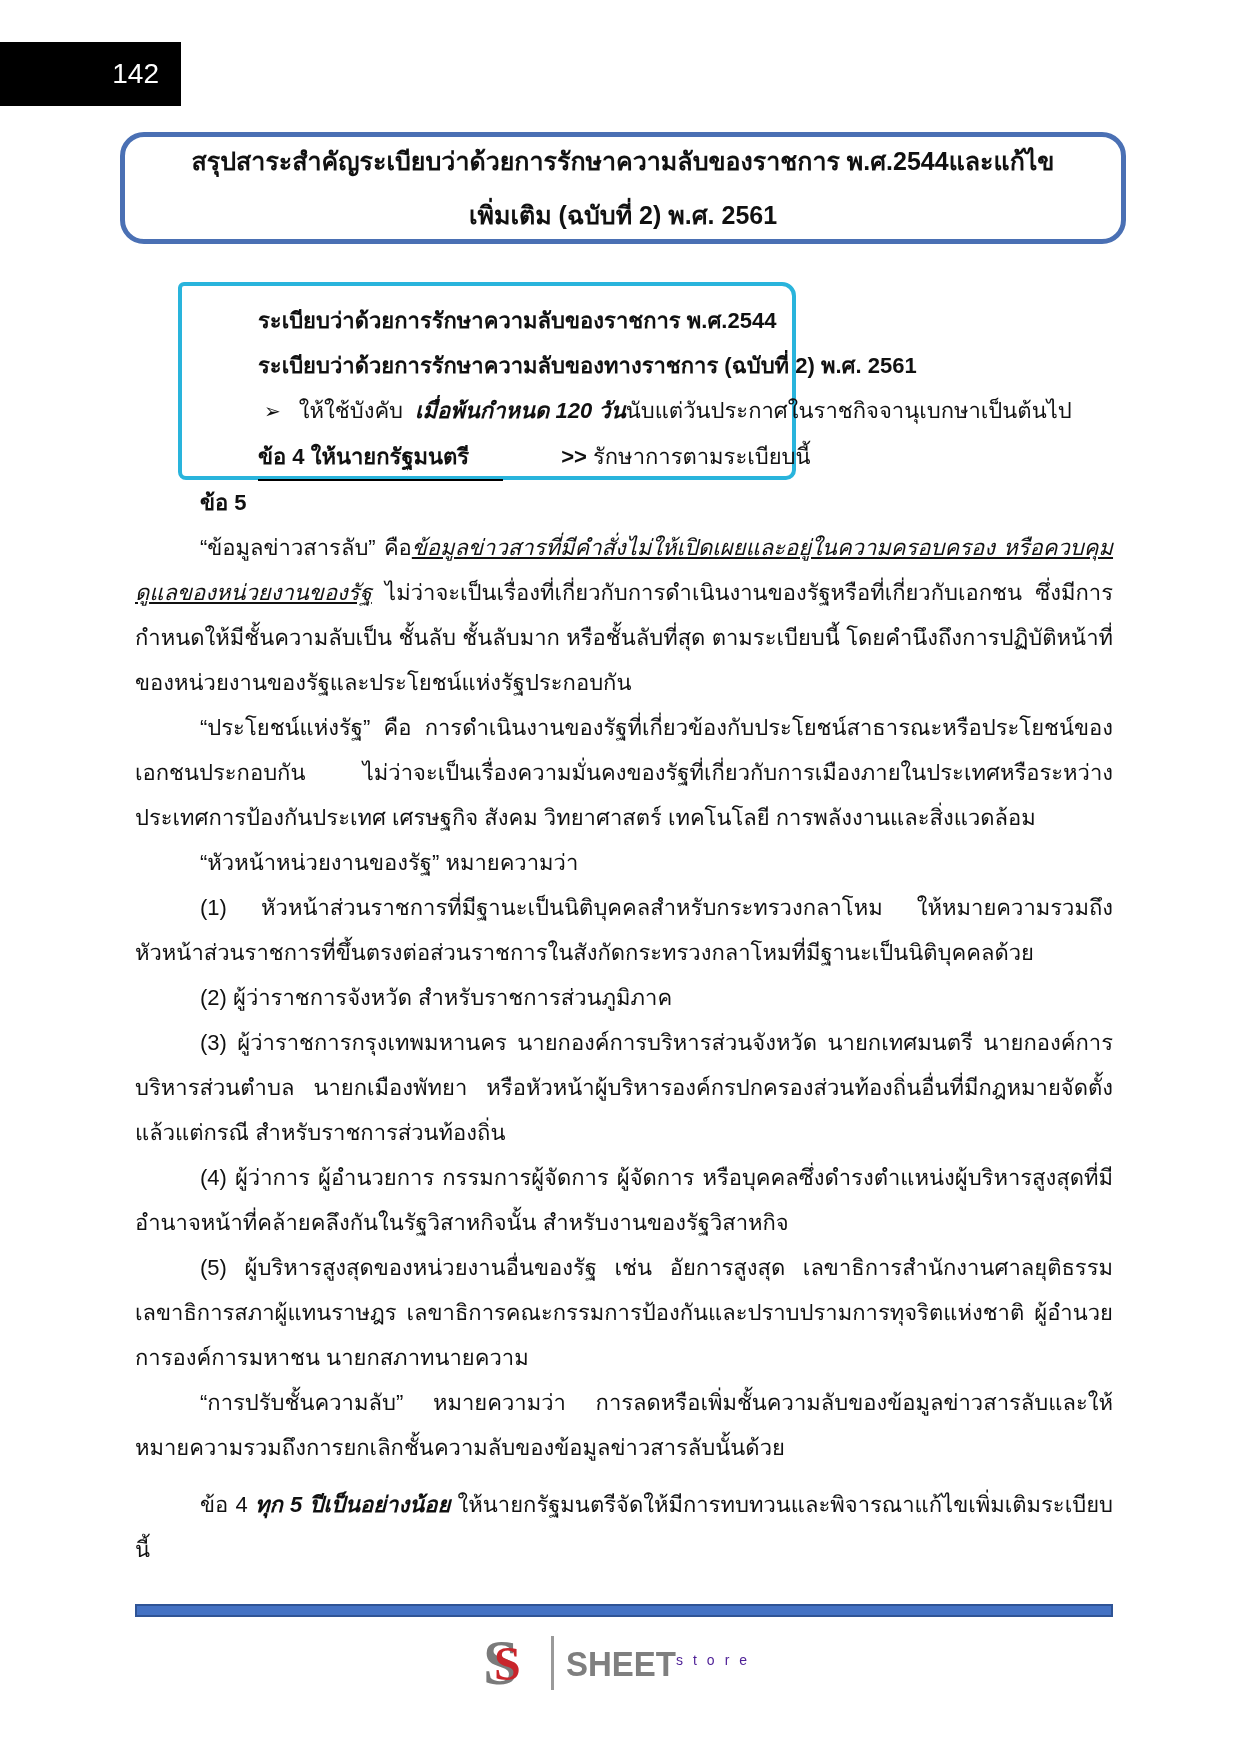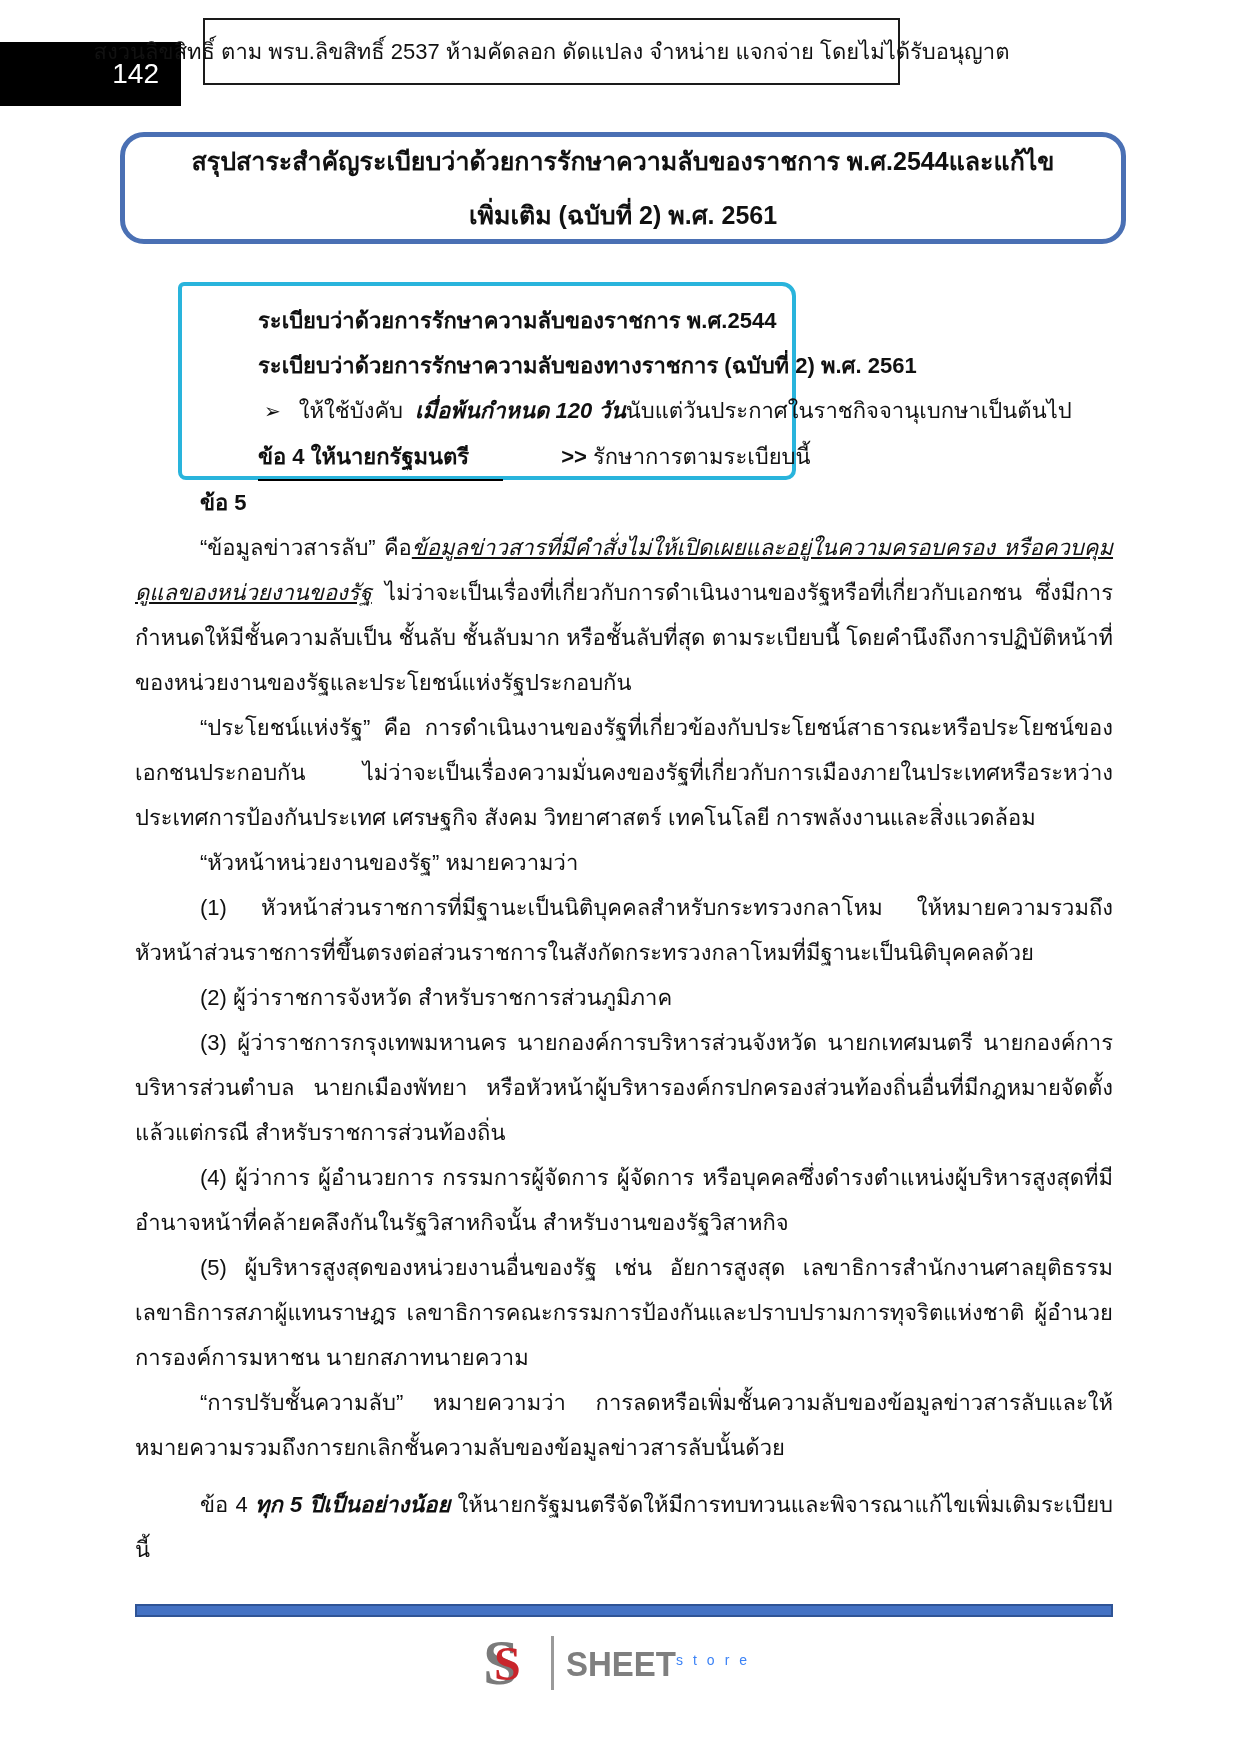--- a/index.html
+++ b/index.html
@@ -78,33 +78,30 @@
     position:absolute; left:11px; top:6px; font-size:48px; font-weight:bold;
     color:#c9252b; font-family:"Liberation Serif","DejaVu Serif",serif;
   }
   .logo-divider { width:3px; height:54px; background:#9a9a9a; margin:0 12px 0 2px; }
   .logo-text { display:flex; flex-direction:row; justify-content:center; }
   .logo-brand {
     font-size:33px; font-weight:bold; color:#7f7f7f; line-height:1;
     letter-spacing:0px; transform:scaleY(1.05);
   }
   .logo-sub {
-    font-size:14px; color:#3b82f6; letter-spacing:10px; margin-top:5px;
+    font-size:14px; color:#4c1d95; letter-spacing:10px; margin-top:5px;
   }
 </style>
 </head>
 <body>
 
 <div class="page">
 
   <div class="page-num-box">
     <span>142</span>
-  </div>
-  <div class="copyright-box">
-    <span>สงวนลิขสิทธิ์ ตาม พรบ.ลิขสิทธิ์ 2537 ห้ามคัดลอก ดัดแปลง จำหน่าย แจกจ่าย โดยไม่ได้รับอนุญาต</span>
   </div>
 
   <div class="title-box">
     <div class="t">สรุปสาระสำคัญระเบียบว่าด้วยการรักษาความลับของราชการ พ.ศ.2544และแก้ไขเพิ่มเติม (ฉบับที่ 2) พ.ศ. 2561</div>
   </div>
 
   <div class="cyan-box">
     <div class="ln b">ระเบียบว่าด้วยการรักษาความลับของราชการ พ.ศ.2544</div>
     <div class="ln b">ระเบียบว่าด้วยการรักษาความลับของทางราชการ (ฉบับที่ 2) พ.ศ. 2561</div>
     <div class="ln">

